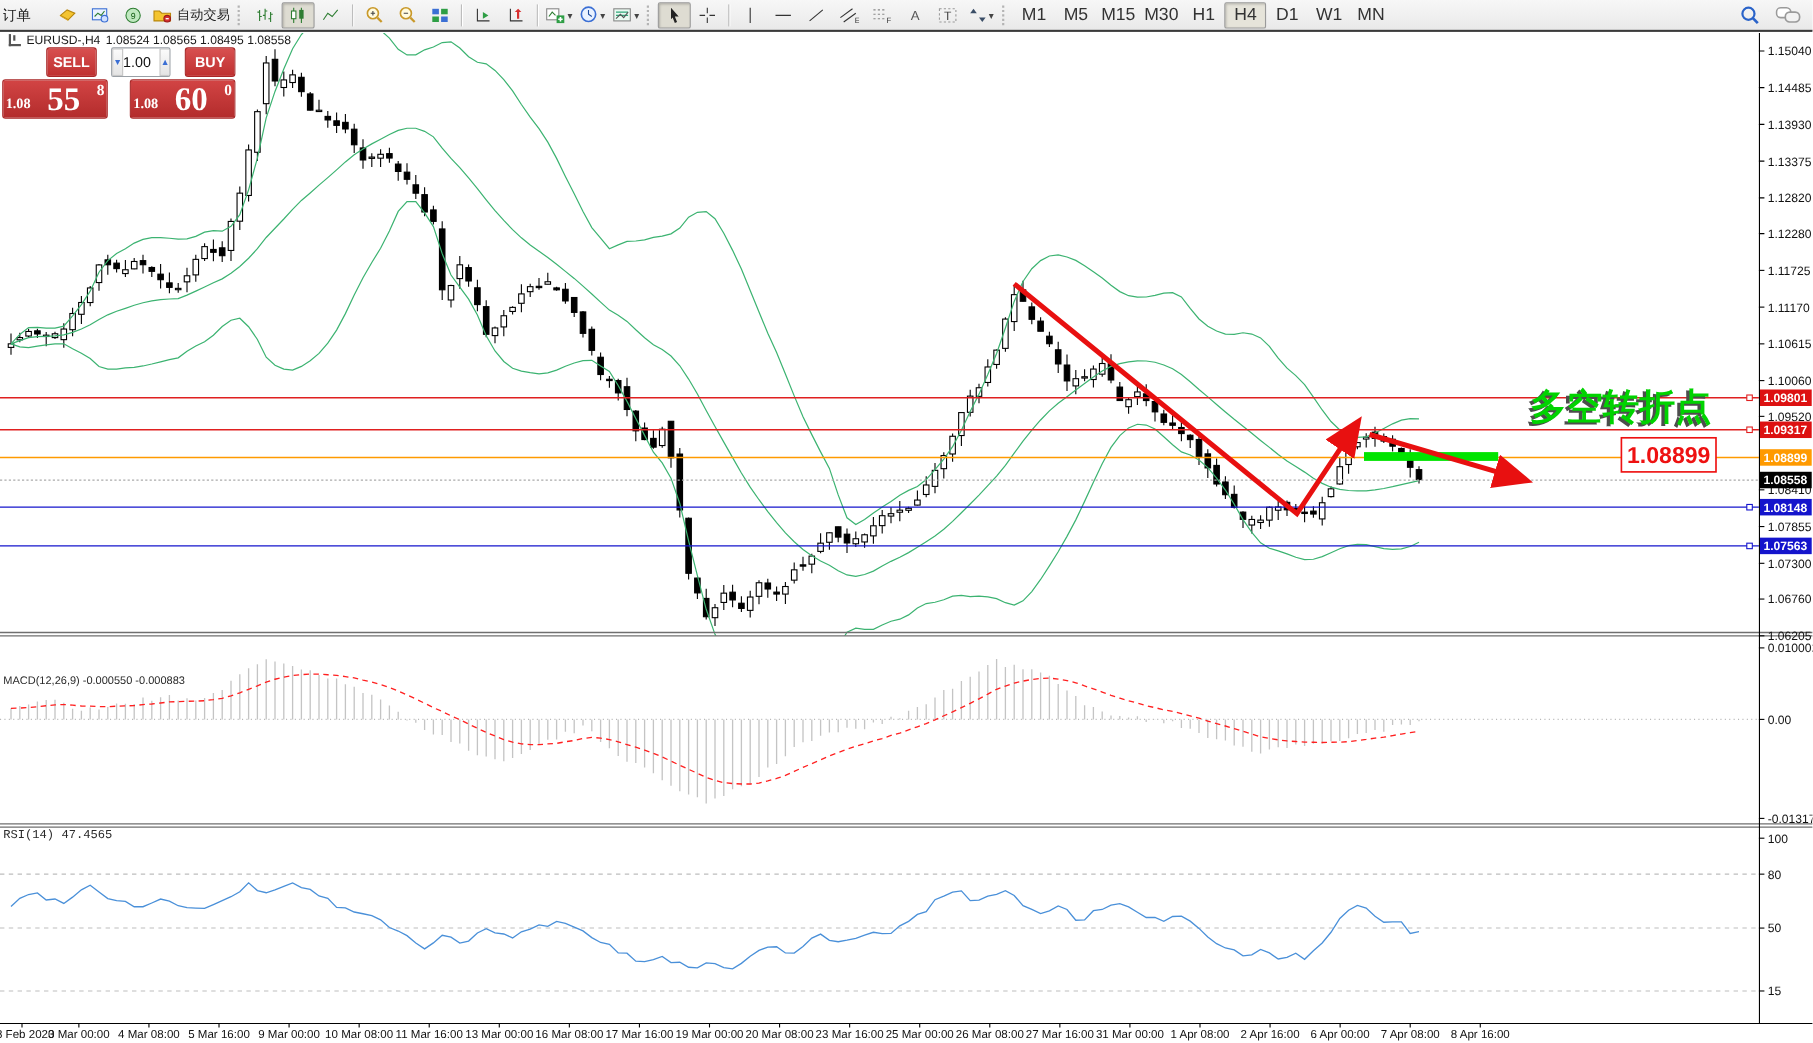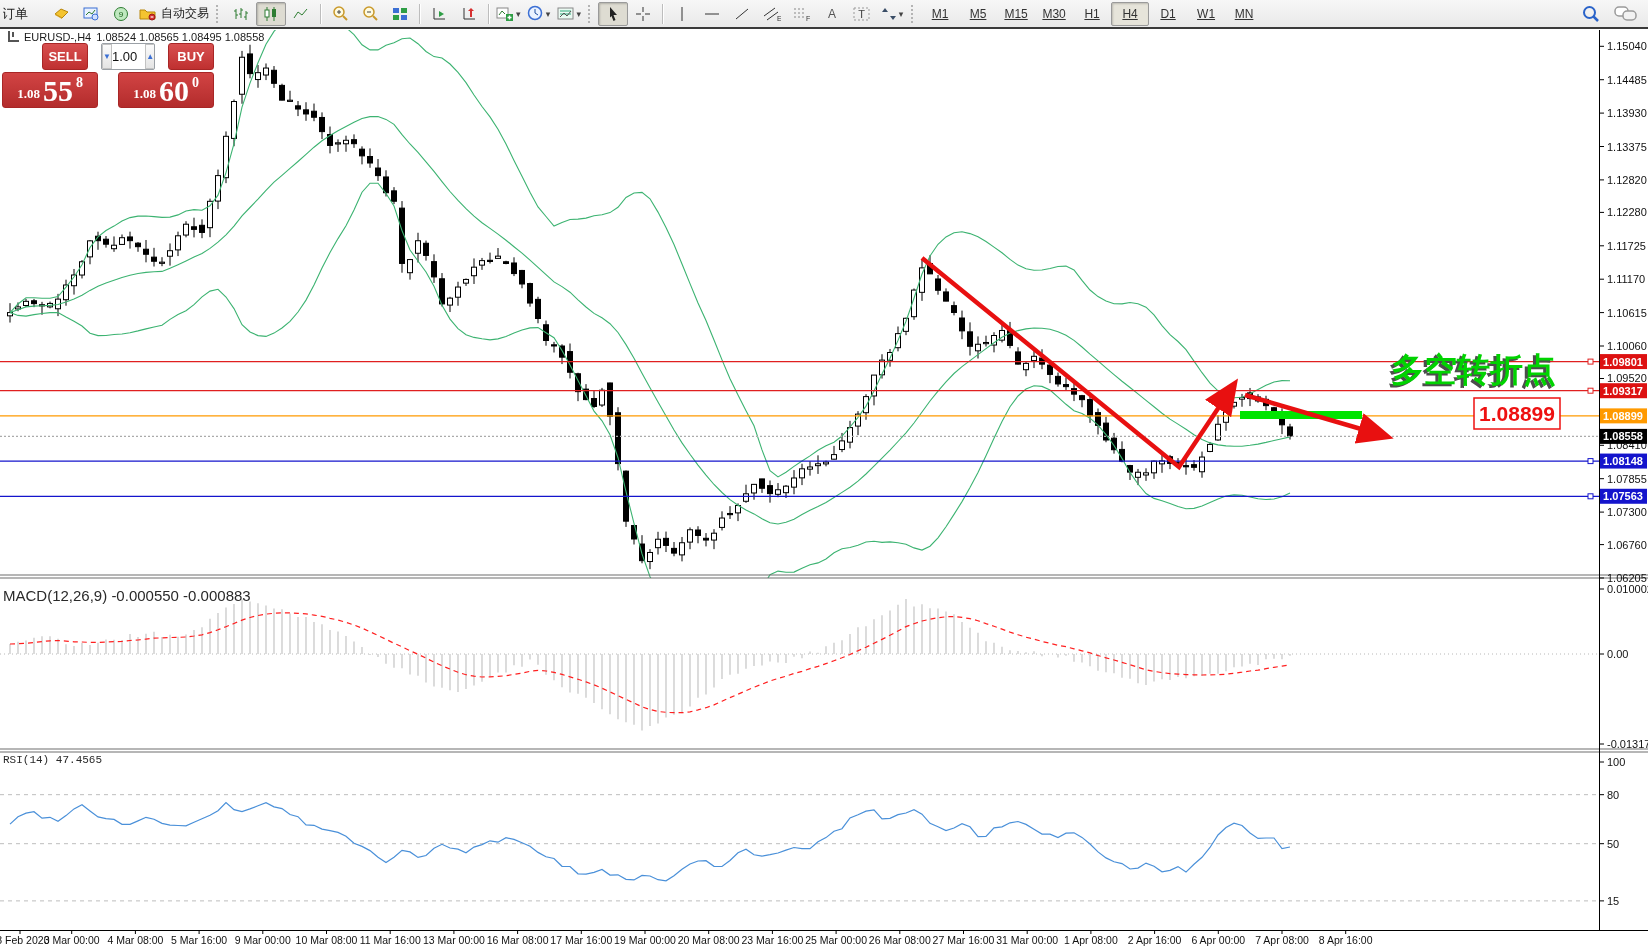--- a/index.html
+++ b/index.html
@@ -9,48 +9,48 @@
     background:linear-gradient(#f7f7f7,#e9e9e9);border-bottom:1px solid #8e8e8e;
     display:flex;align-items:center;font-size:12px;color:#222;}
   .tgroup{display:flex;align-items:center;height:27px;}
   .grip{width:5px;height:18px;border-left:2px dotted #b4b4b4;margin:0 3px 0 4px;}
   .sep{width:1px;height:20px;background:#bdbdbd;box-shadow:1px 0 0 #fff;margin:0 4px;}
   .tbtn{display:flex;align-items:center;justify-content:center;min-width:24px;height:22px;
     padding:0 2px;border:1px solid transparent;border-radius:2px;cursor:default;}
   .tbtn.pressed{background:#dedcd2;border:1px solid #9a9a9a;box-shadow:inset 1px 1px 2px rgba(0,0,0,.2);}
   .tbtn .lbl{margin-left:4px;font-size:12px;text-align:right;}
   .tfbtn{min-width:30px;height:22px;display:flex;align-items:center;justify-content:center;
-    font-size:12px;color:#333;border:1px solid transparent;border-radius:2px;padding:0 3px;text-decoration:underline;}
+    font-size:16px;color:#333;border:1px solid transparent;border-radius:2px;padding:0 3px;}
   .tfbtn.active{background:#e6e4da;border:1px solid #9a9a9a;box-shadow:inset 1px 1px 2px rgba(0,0,0,.18);}
   .caret{font-size:9px;color:#444;margin-left:2px;}
   #neworder-clip{overflow:hidden;width:40px;}
   #neworder-clip .inner{white-space:nowrap;margin-left:-14px;font-size:13px;}
   #tb-right{margin-left:auto;display:flex;align-items:center;margin-right:10px;gap:14px;}
   
   #chart-area{position:absolute;left:0;top:27px;width:1648px;height:891px;}
   #chart-svg{position:absolute;left:0;top:0;}
   #ohlc-line{position:absolute;left:8px;top:4px;font-size:11px;color:#1a1a1a;display:flex;align-items:flex-start;gap:5px;}
   .mini-chart-icon{width:9px;height:9px;border-left:2px solid #555;border-bottom:2px solid #555;position:relative;}
   .mini-chart-icon:after{content:"";position:absolute;left:2px;top:1px;width:2px;height:5px;background:#555;}
-  #macd-label{position:absolute;left:3px;top:560px;font-size:15px;color:#2a2a2a;}
+  #macd-label{position:absolute;left:3px;top:587px;font-size:10px;color:#2a2a2a;}
   #rsi-label{position:absolute;left:3px;top:727px;font-size:11px;color:#2a2a2a;font-family:Liberation Mono, monospace;}
   
   #trade-panel{position:absolute;left:2px;top:16px;width:212px;}
   #tp-row1{display:flex;height:27px;gap:13px;margin-left:40px;}
   .tp-btn{flex:0 0 44px;background:linear-gradient(#d85050,#bf3030);color:#fff;font-weight:bold;
     font-size:13px;display:flex;align-items:center;justify-content:center;border-radius:3px;border:1px solid #a82626;}
   #tp-spin{flex:1;display:flex;background:#fff;border:1px solid #9aa0a6;border-radius:2px;overflow:hidden;}
   .spin-side{width:18px;background:linear-gradient(#fbfbfb,#e4e4e4);border:1px solid #c2c2c2;
     display:flex;align-items:center;justify-content:center;font-size:8px;color:#3b6fd4;}
   #tp-vol{flex:1;display:flex;align-items:center;justify-content:flex-end;padding-right:8px;font-size:13px;color:#111;}
   #tp-row2{display:flex;margin-top:2px;height:36px;gap:20px;font-family:Liberation Serif, serif;}
   .tp-quote{flex:1;background:linear-gradient(#d24444,#b32c2c);border:1px solid #a82626;color:#fff;
     display:flex;align-items:flex-end;justify-content:center;border-radius:3px;padding-bottom:2px;}
   .tp-quote .small{font-size:13px;font-weight:bold;margin-bottom:3px;}
-  .tp-quote .big{font-size:30px;font-weight:bold;line-height:28px;margin:0 3px;}
+  .tp-quote .big{font-size:30px;font-weight:bold;line-height:28px;margin:0 15px;}
   .tp-quote .sup{font-size:14px;font-weight:bold;align-self:flex-start;margin-top:2px;}
   svg text{font-family:"Liberation Sans",sans-serif;}
 </style>
 </head>
 <body>
 
 <div id="app">
 
   <div id="toolbar">
     <div class="tgroup">

